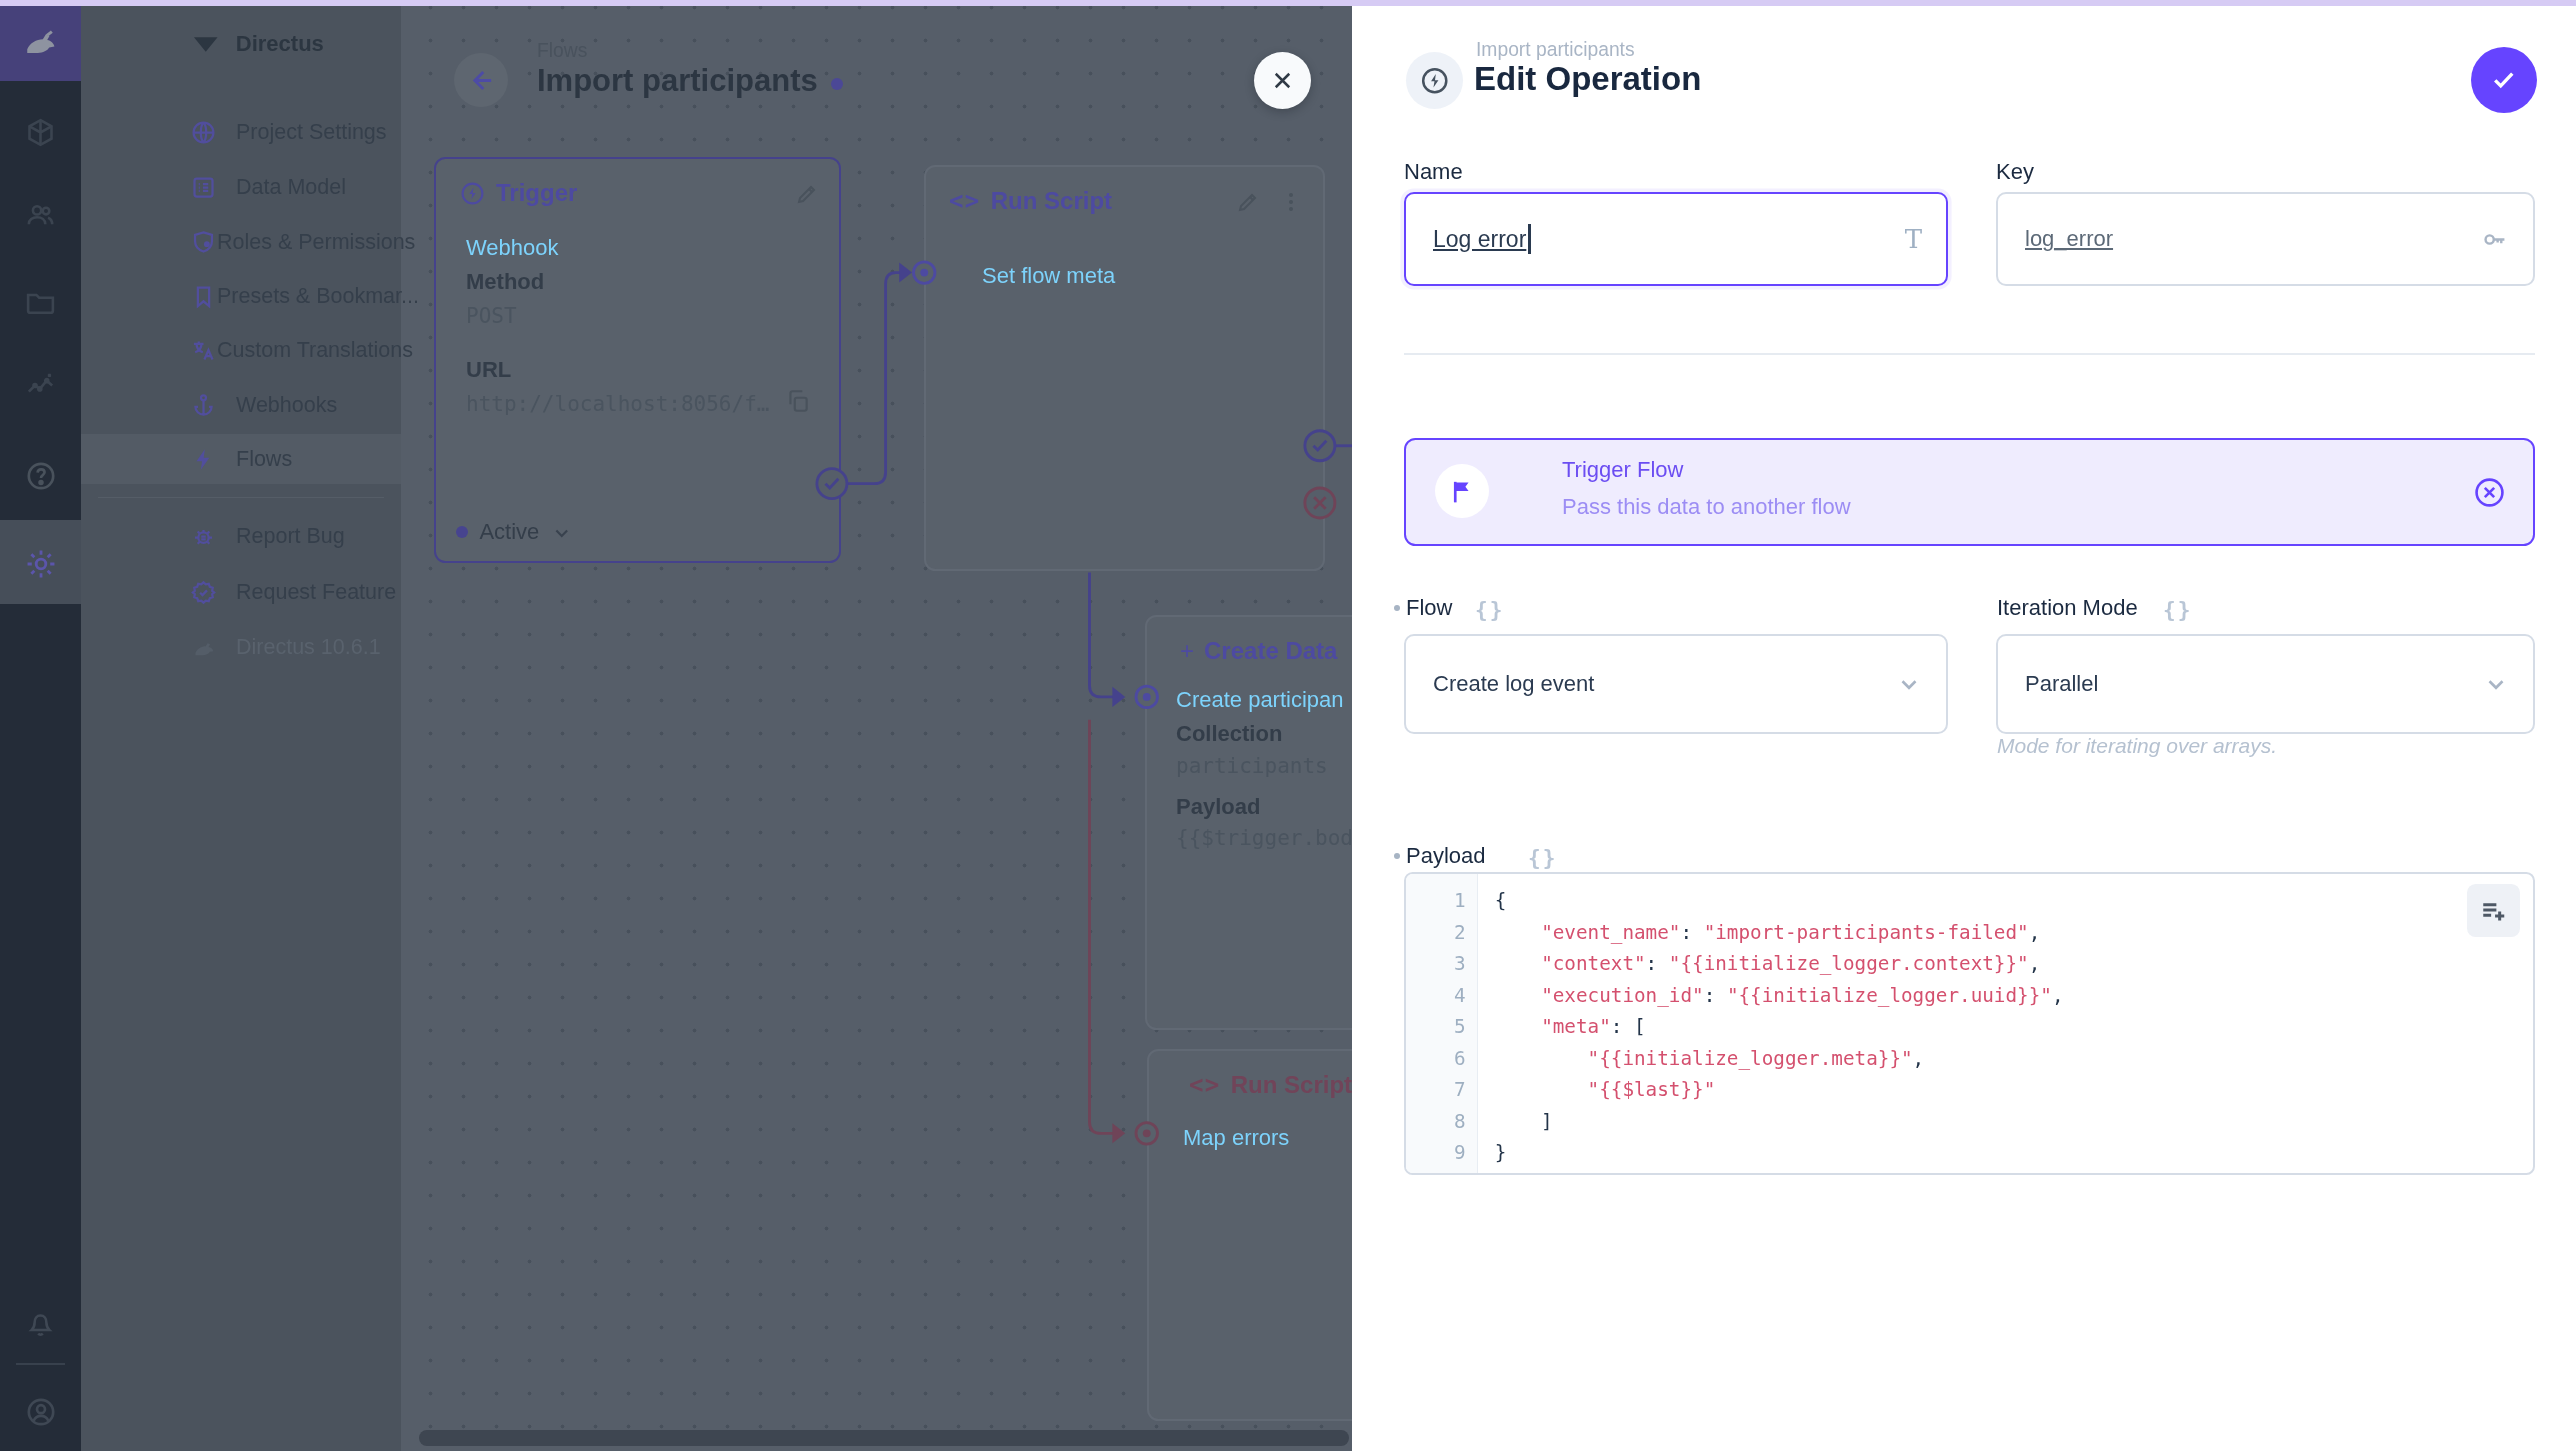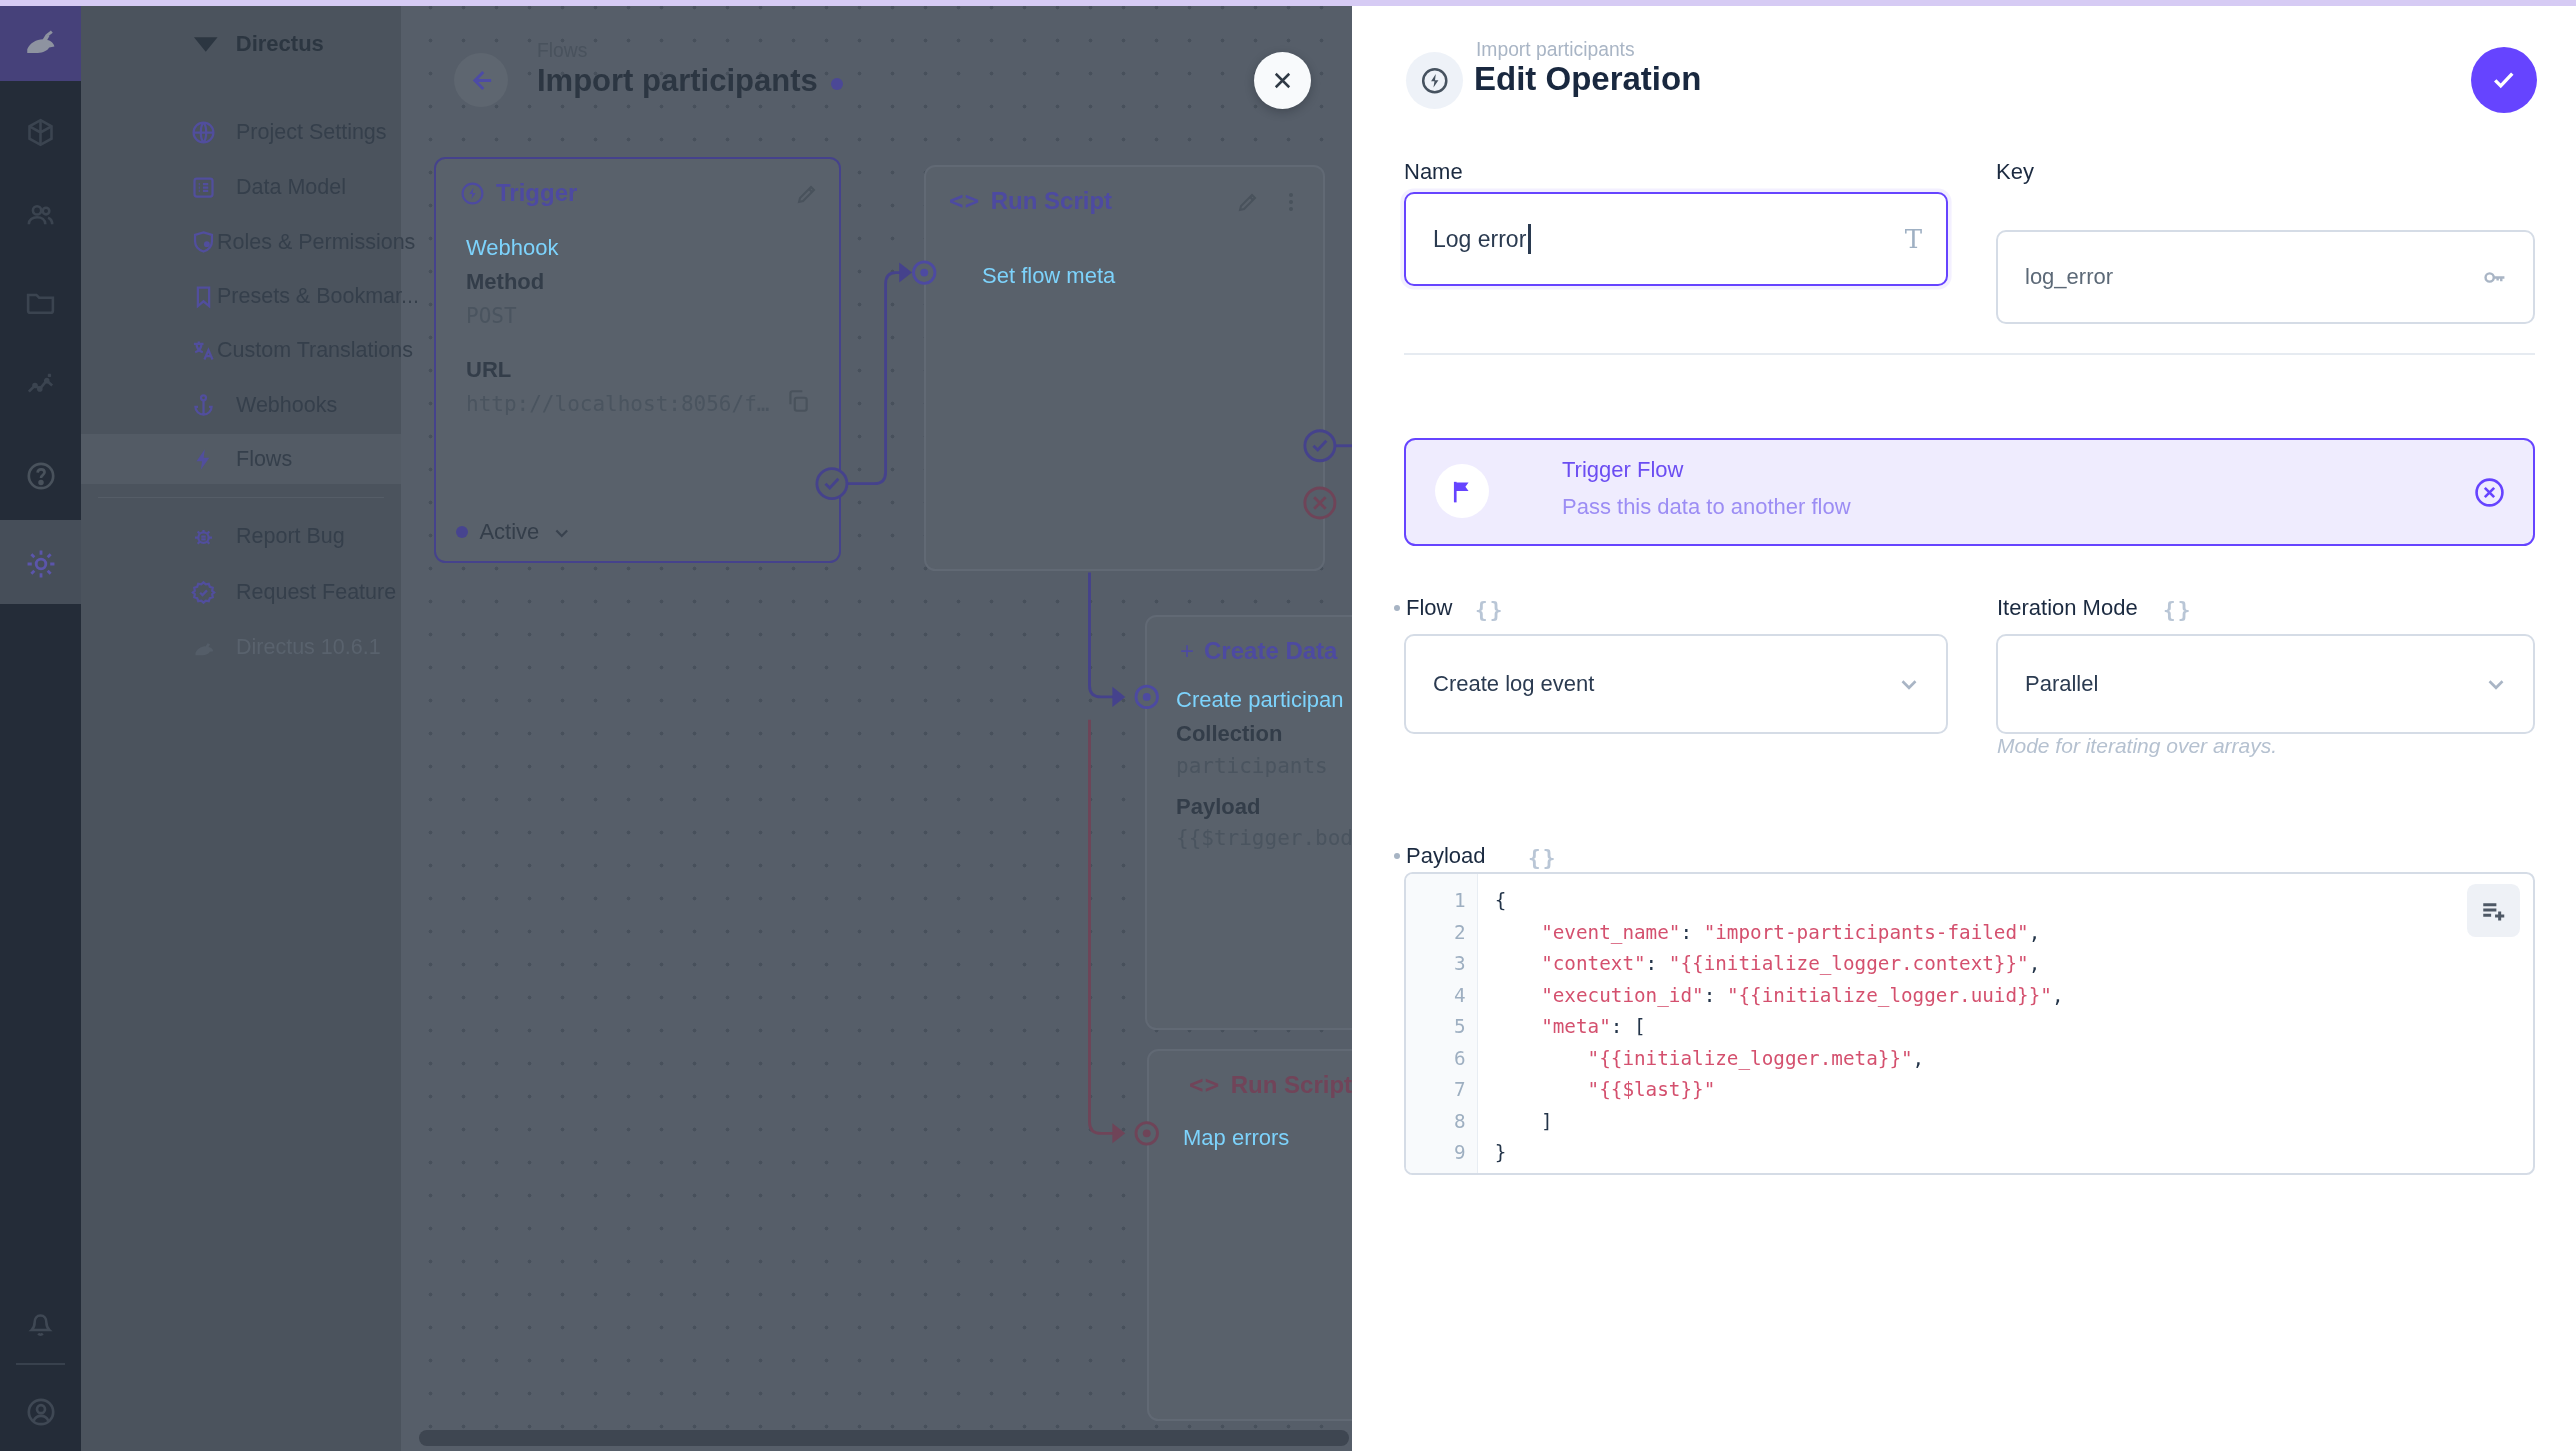--- a/index.html
+++ b/index.html
@@ -68,22 +68,22 @@
   .drawer { position:absolute; left:1352px; top:0; width:1224px; height:1451px; background:#ffffff; z-index:10; }
   .d-opicon { position:absolute; left:54px; top:52px; width:57px; height:57px; border-radius:50%; background:#eef2f8; display:flex; align-items:center; justify-content:center; }
   .d-crumb { position:absolute; left:124px; top:39px; font-size:19.3px; font-weight:500; color:#a9b5c5; }
   .d-title { position:absolute; left:122px; top:60px; font-size:33px; font-weight:700; color:#19283f; }
   .d-save { position:absolute; left:1119px; top:47px; width:66px; height:66px; border-radius:50%; background:#6644ff; display:flex; align-items:center; justify-content:center; }
   .d-label { position:absolute; font-size:22px; font-weight:400; color:#1b2a40; }
   .req-dot { position:absolute; width:6.4px; height:6.4px; border-radius:50%; background:#a7b4c4; }
   .braces { position:absolute; font-size:21px; font-weight:700; color:#b9c6d6; font-family:"DejaVu Sans Mono", monospace; letter-spacing:2.1px; }
   .d-input { position:absolute; background:#fff; border-radius:10px; display:flex; align-items:center; }
   .in-name { left:52px; top:192px; width:544px; height:94px; border:2.9px solid #6644ff; box-shadow:0 0 0 3.6px rgba(102,68,255,.08); }
-  .in-key  { left:644px; top:192px; width:539px; height:94px; border:2.1px solid #d5dce6;margin-top:38px; }
-  .in-text { font-size:23px; color:#2a3a50; margin-left:27px; white-space:pre; }
+  .in-key  { left:644px; top:192px; width:539px; height:94px; border:2.1px solid #d5dce6; }
+  .in-text { font-size:23px; color:#2a3a50; margin-left:27px; white-space:pre;text-decoration:underline; }
   .in-key .in-text { color:#5c6977; font-size:22px; }
   .caret { width:2.1px; height:30px; background:#2a3a50; margin-left:2.1px; }
   .in-right { position:absolute; right:24px; display:flex; align-items:center; }
   .t-icon { font-size:26px; color:#9fb0c3; font-family:"DejaVu Serif", serif; }
   .d-divider { position:absolute; left:52px; top:353px; width:1131px; height:2.1px; background:#e6ebf1; }
   .d-banner { position:absolute; left:52px; top:438px; width:1131px; height:108px; border:2.1px solid #6644ff; border-radius:11.4px; background:#efecfe; }
   .bn-disc { position:absolute; left:29px; top:24px; width:54px; height:54px; border-radius:50%; background:#ffffff; display:flex; align-items:center; justify-content:center; }
   .bn-title { position:absolute; left:156px; top:17px; font-size:22px; font-weight:500; color:#6b4df2; }
   .bn-sub { position:absolute; left:156px; top:54px; font-size:22px; color:#9c8df4; }
   .bn-x { position:absolute; right:27px; top:36px; }

